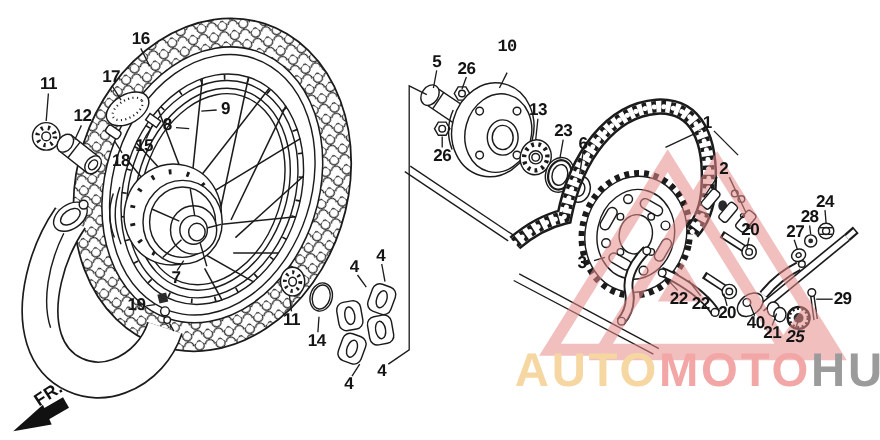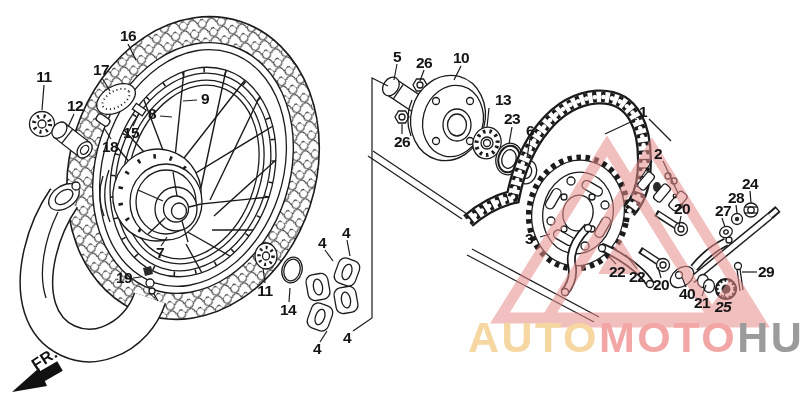--- a/index.html
+++ b/index.html
@@ -373,22 +373,22 @@
       <div class="callout" style="left: 160px; top: 253px;">7</div>
       <div class="callout" style="left: 124px; top: 278px;">19</div>
       <div class="callout" style="left: 265px; top: 291px;">11</div>
       <div class="callout" style="left: 288px; top: 310px;">14</div>
       <div class="callout" style="left: 322px; top: 243px;">4</div>
       <div class="callout" style="left: 346px; top: 233px;">4</div>
       <div class="callout" style="left: 347px; top: 338px;">4</div>
       <div class="callout" style="left: 317px; top: 349px;">4</div>
       <div class="callout" style="left: 397px; top: 57px;">5</div>
       <div class="callout" style="left: 424px; top: 63px;">26</div>
-      <div class="callout" style="left: 461px; top: 58px;">10</div>
-      <div class="callout" style="left: 489px; top: 100px; padding-left: 28px;">13</div>
+      <div class="callout" style="left: 461px; top: 43px; font-family: Liberation Mono, monospace;">10</div>
+      <div class="callout" style="left: 489px; top: 100px;">13</div>
       <div class="callout" style="left: 512px; top: 119px;">23</div>
       <div class="callout" style="left: 530px; top: 131px;">6</div>
       <div class="callout" style="left: 402px; top: 142px;">26</div>
       <div class="callout" style="left: 643px; top: 112px;">1</div>
       <div class="callout" style="left: 658px; top: 154px;">2</div>
       <div class="callout" style="left: 529px; top: 239px;">3</div>
       <div class="callout" style="left: 617px; top: 272px;">22</div>
       <div class="callout" style="left: 637px; top: 277px;">22</div>
       <div class="callout" style="left: 682px; top: 209px;">20</div>
       <div class="callout" style="left: 661px; top: 285px;">20</div>

